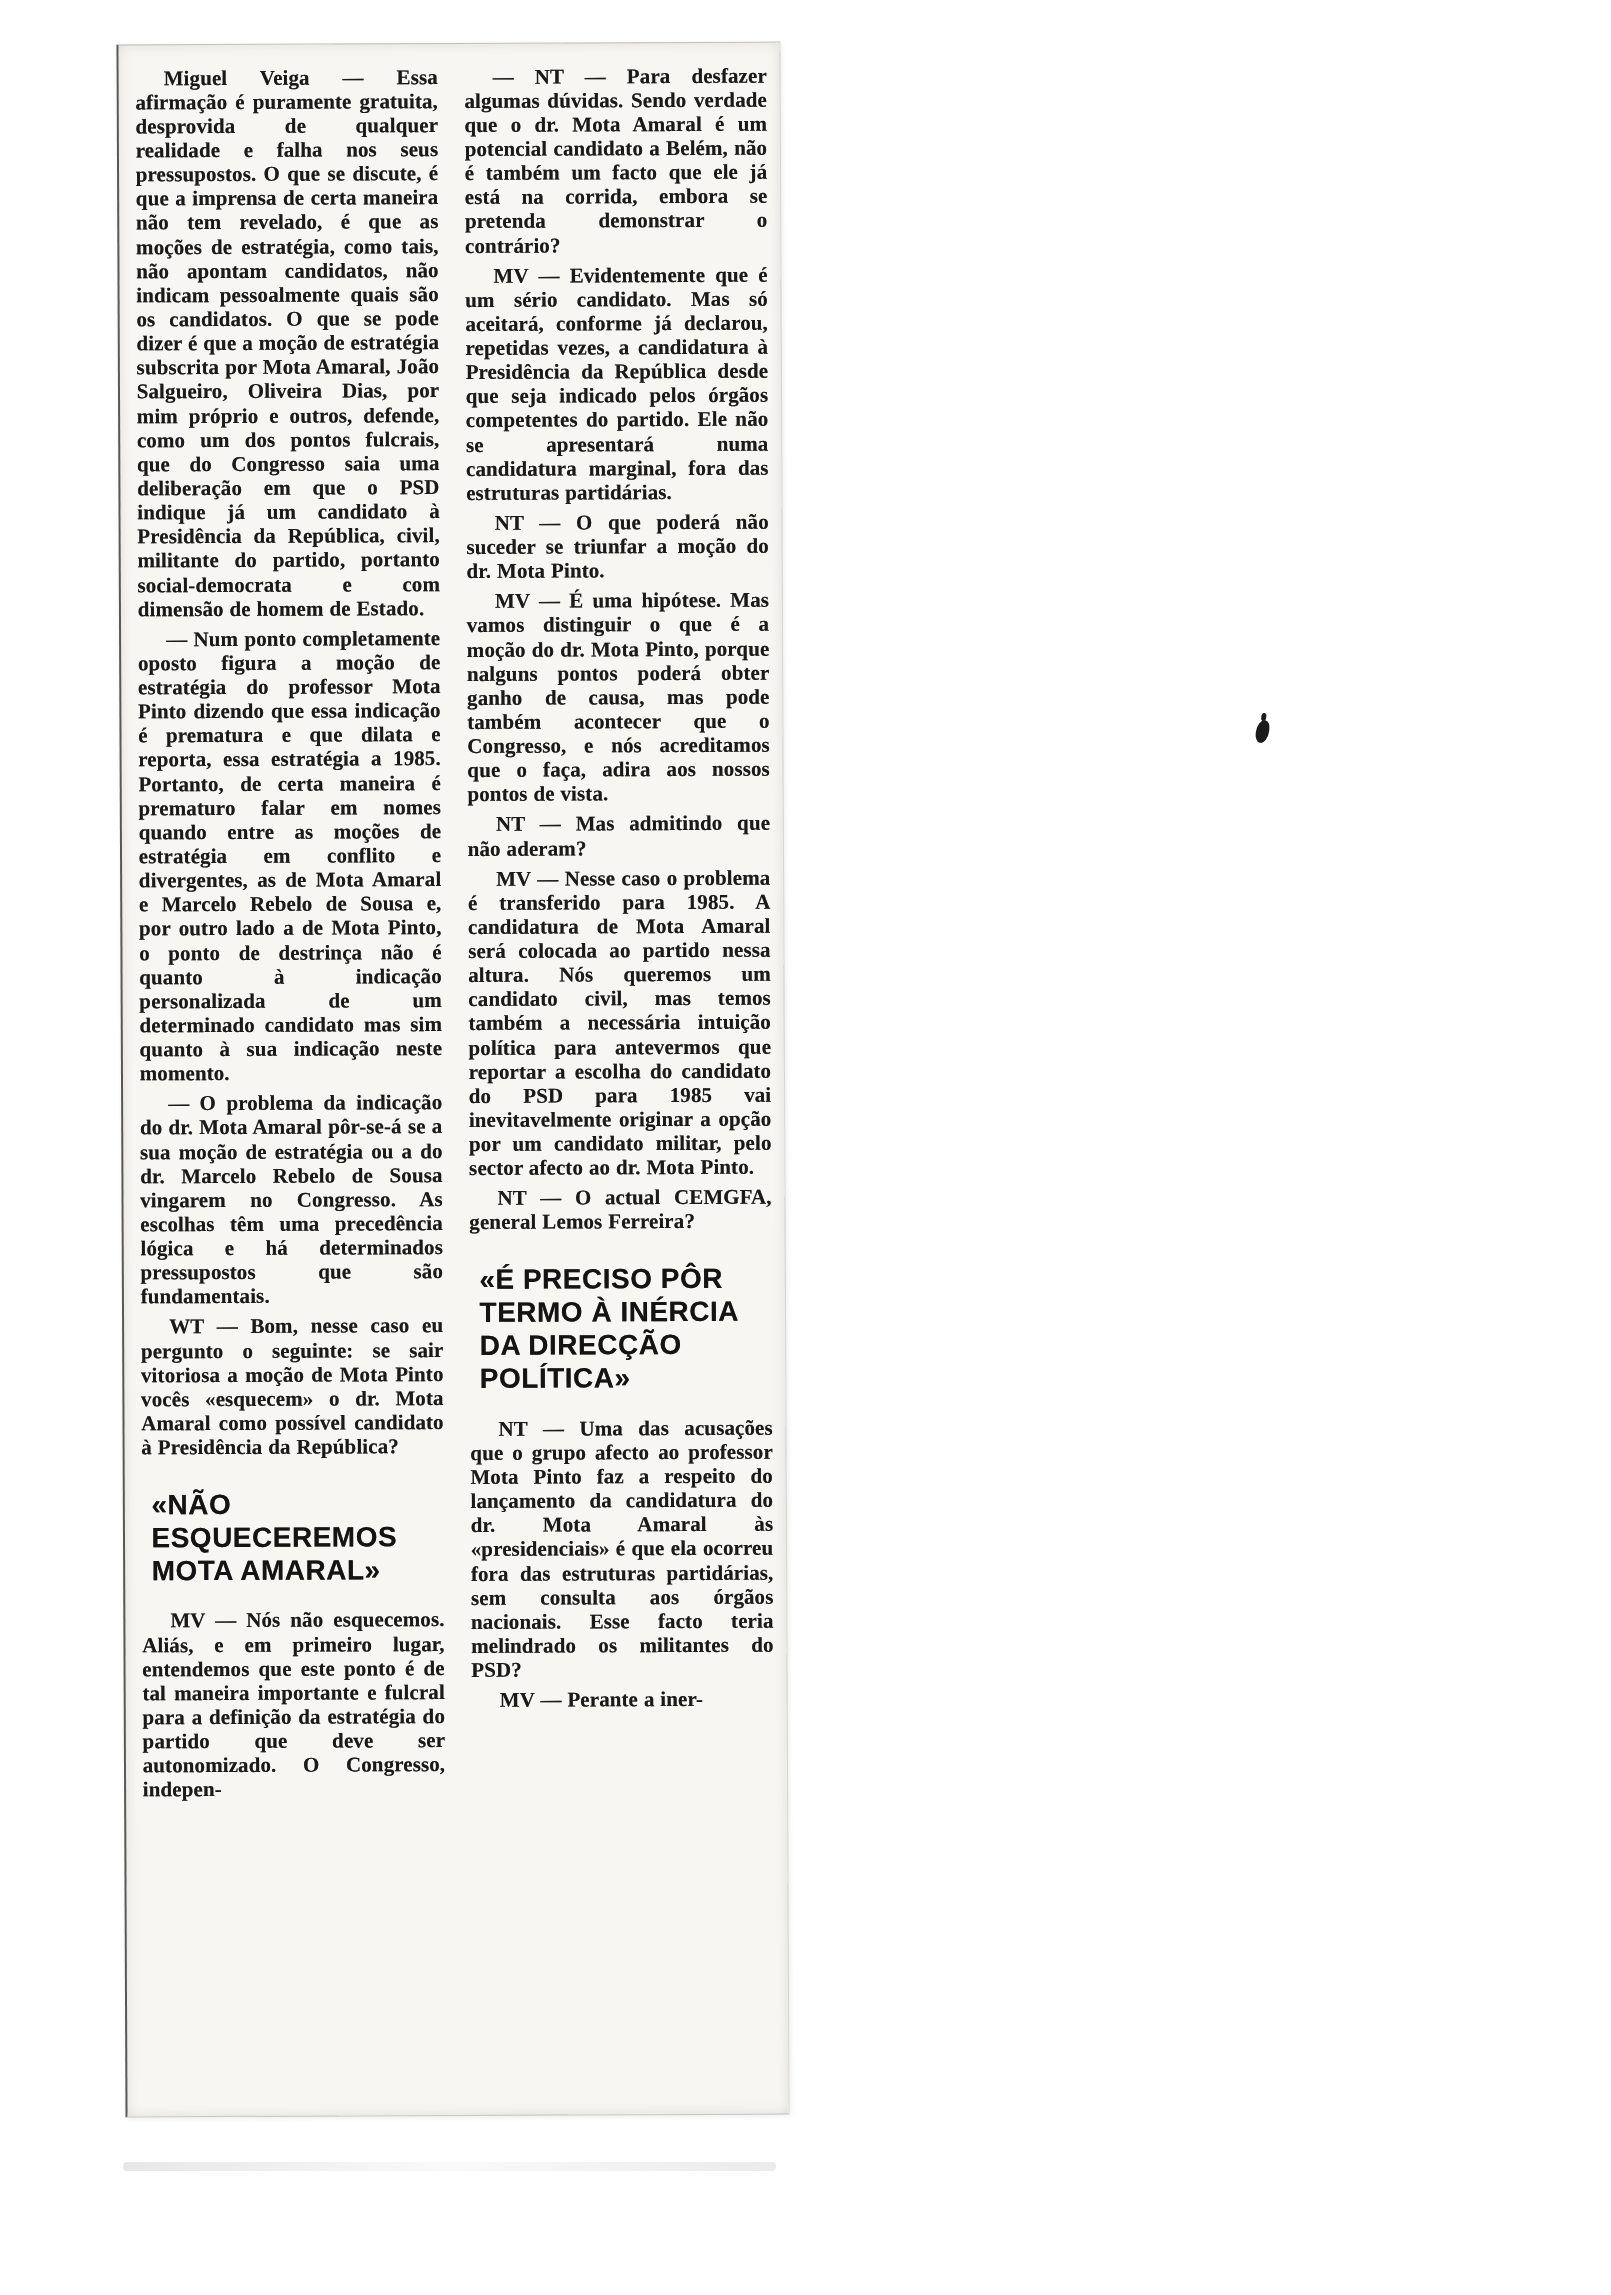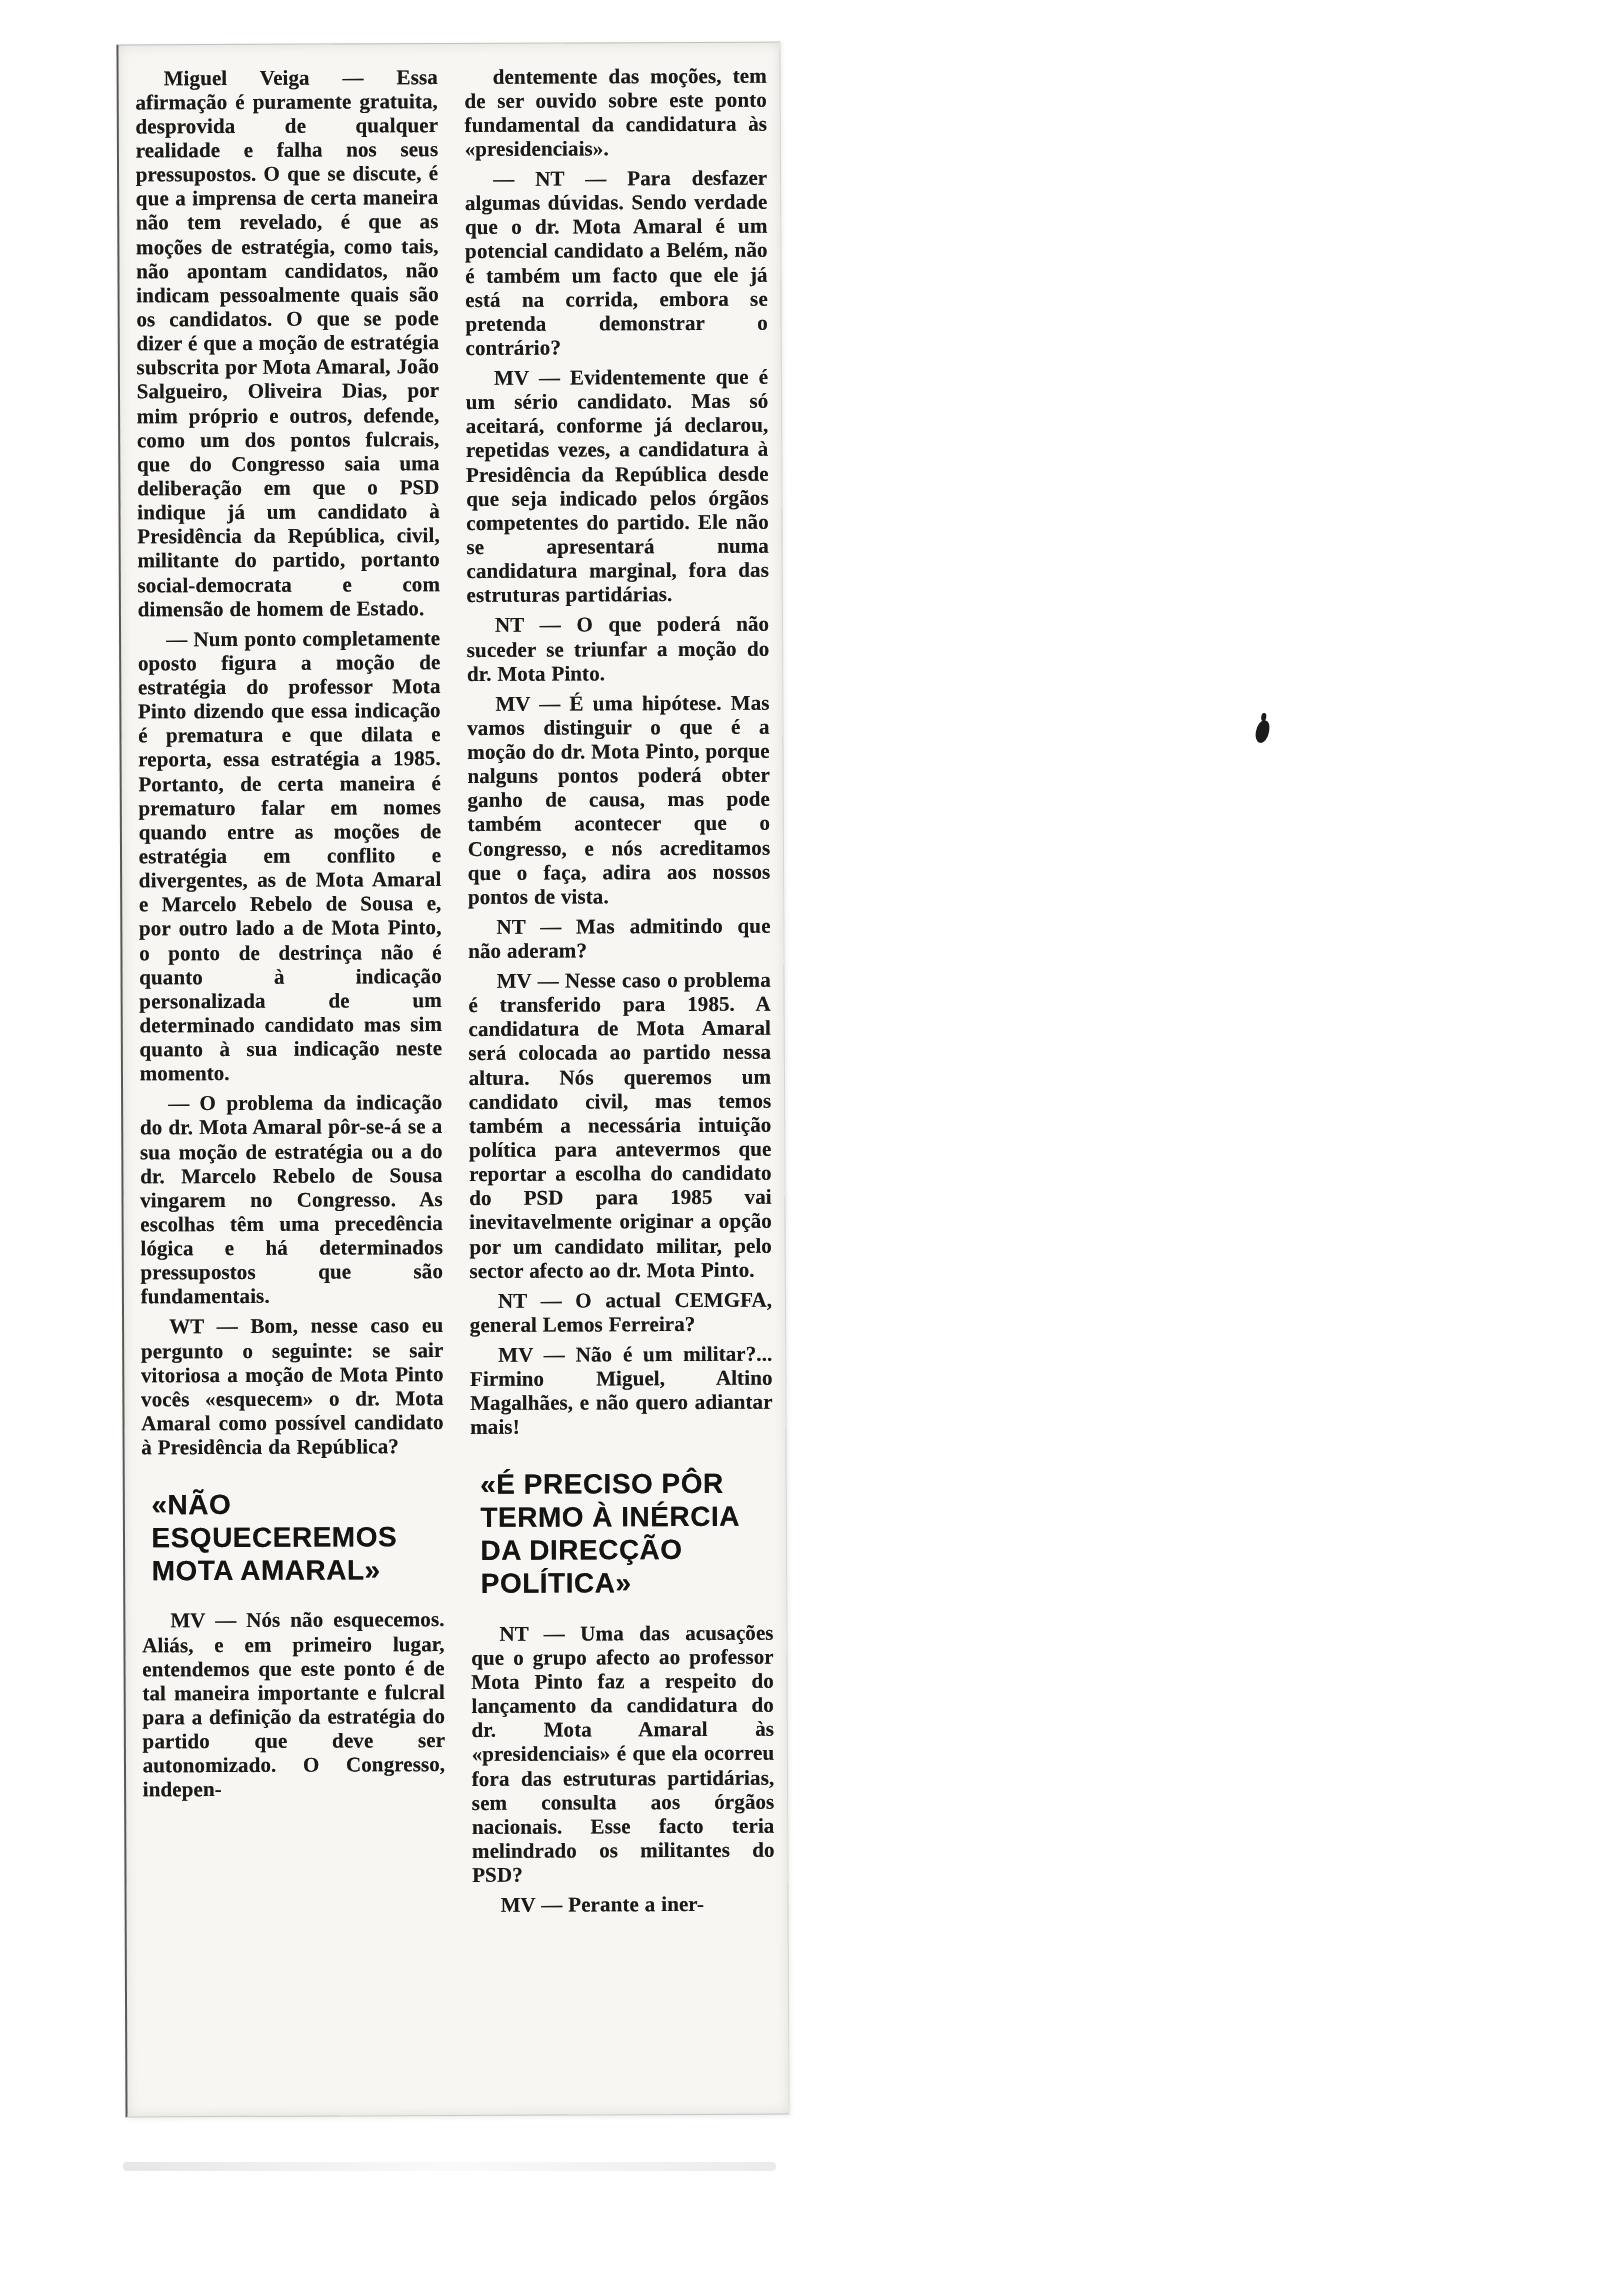--- a/index.html
+++ b/index.html
@@ -79,29 +79,27 @@
   <div class="cols">
     <div class="col">
         <p class="para">Miguel Veiga — Essa afirmação é puramente gratuita, desprovida de qualquer realidade e falha nos seus pressupostos. O que se discute, é que a imprensa de certa maneira não tem revelado, é que as moções de estratégia, como tais, não apontam candidatos, não indicam pessoalmente quais são os candidatos. O que se pode dizer é que a moção de estratégia subscrita por Mota Amaral, João Salgueiro, Oliveira Dias, por mim próprio e outros, defende, como um dos pontos fulcrais, que do Congresso saia uma deliberação em que o PSD indique já um candidato à Presidência da República, civil, militante do partido, portanto social-democrata e com dimensão de homem de Estado.</p>
         <p class="para">— Num ponto completamente oposto figura a moção de estratégia do professor Mota Pinto dizendo que essa indicação é prematura e que dilata e reporta, essa estratégia a 1985. Portanto, de certa maneira é prematuro falar em nomes quando entre as moções de estratégia em conflito e divergentes, as de Mota Amaral e Marcelo Rebelo de Sousa e, por outro lado a de Mota Pinto, o ponto de destrinça não é quanto à indicação personalizada de um determinado candidato mas sim quanto à sua indicação neste momento.</p>
         <p class="para">— O problema da indicação do dr. Mota Amaral pôr-se-á se a sua moção de estratégia ou a do dr. Marcelo Rebelo de Sousa vingarem no Congresso. As escolhas têm uma precedência lógica e há determinados pressupostos que são fundamentais.</p>
         <p class="para">WT — Bom, nesse caso eu pergunto o seguinte: se sair vitoriosa a moção de Mota Pinto vocês «esquecem» o dr. Mota Amaral como possível candidato à Presidência da República?</p>
         <h2 class="heading">«NÃO ESQUECEREMOS MOTA AMARAL»</h2>
         <p class="para">MV — Nós não esquecemos. Aliás, e em primeiro lugar, entendemos que este ponto é de tal maneira importante e fulcral para a definição da estratégia do partido que deve ser autonomizado. O Congresso, indepen-</p>
       </div>
     <div class="col">
-        <p class="para">dentemente das moções, tem de ser ouvido sobre este ponto fundamental da candidatura às «presidenciais».</p>
         <p class="para">— NT — Para desfazer algumas dúvidas. Sendo verdade que o dr. Mota Amaral é um potencial candidato a Belém, não é também um facto que ele já está na corrida, embora se pretenda demonstrar o contrário?</p>
         <p class="para">MV — Evidentemente que é um sério candidato. Mas só aceitará, conforme já declarou, repetidas vezes, a candidatura à Presidência da República desde que seja indicado pelos órgãos competentes do partido. Ele não se apresentará numa candidatura marginal, fora das estruturas partidárias.</p>
         <p class="para">NT — O que poderá não suceder se triunfar a moção do dr. Mota Pinto.</p>
         <p class="para">MV — É uma hipótese. Mas vamos distinguir o que é a moção do dr. Mota Pinto, porque nalguns pontos poderá obter ganho de causa, mas pode também acontecer que o Congresso, e nós acreditamos que o faça, adira aos nossos pontos de vista.</p>
         <p class="para">NT — Mas admitindo que não aderam?</p>
         <p class="para">MV — Nesse caso o problema é transferido para 1985. A candidatura de Mota Amaral será colocada ao partido nessa altura. Nós queremos um candidato civil, mas temos também a necessária intuição política para antevermos que reportar a escolha do candidato do PSD para 1985 vai inevitavelmente originar a opção por um candidato militar, pelo sector afecto ao dr. Mota Pinto.</p>
         <p class="para">NT — O actual CEMGFA, general Lemos Ferreira?</p>
-        <p class="para">MV — Não é um militar?... Firmino Miguel, Altino Magalhães, e não quero adiantar mais!</p>
         <h2 class="heading">«É PRECISO PÔR TERMO À INÉRCIA DA DIRECÇÃO POLÍTICA»</h2>
         <p class="para">NT — Uma das acusações que o grupo afecto ao professor Mota Pinto faz a respeito do lançamento da candidatura do dr. Mota Amaral às «presidenciais» é que ela ocorreu fora das estruturas partidárias, sem consulta aos órgãos nacionais. Esse facto teria melindrado os militantes do PSD?</p>
         <p class="para">MV — Perante a iner-</p>
       </div>
   </div>
 </div>
 
 <div class="ink-speck"></div>
 <div class="scan-smudge"></div>
 

